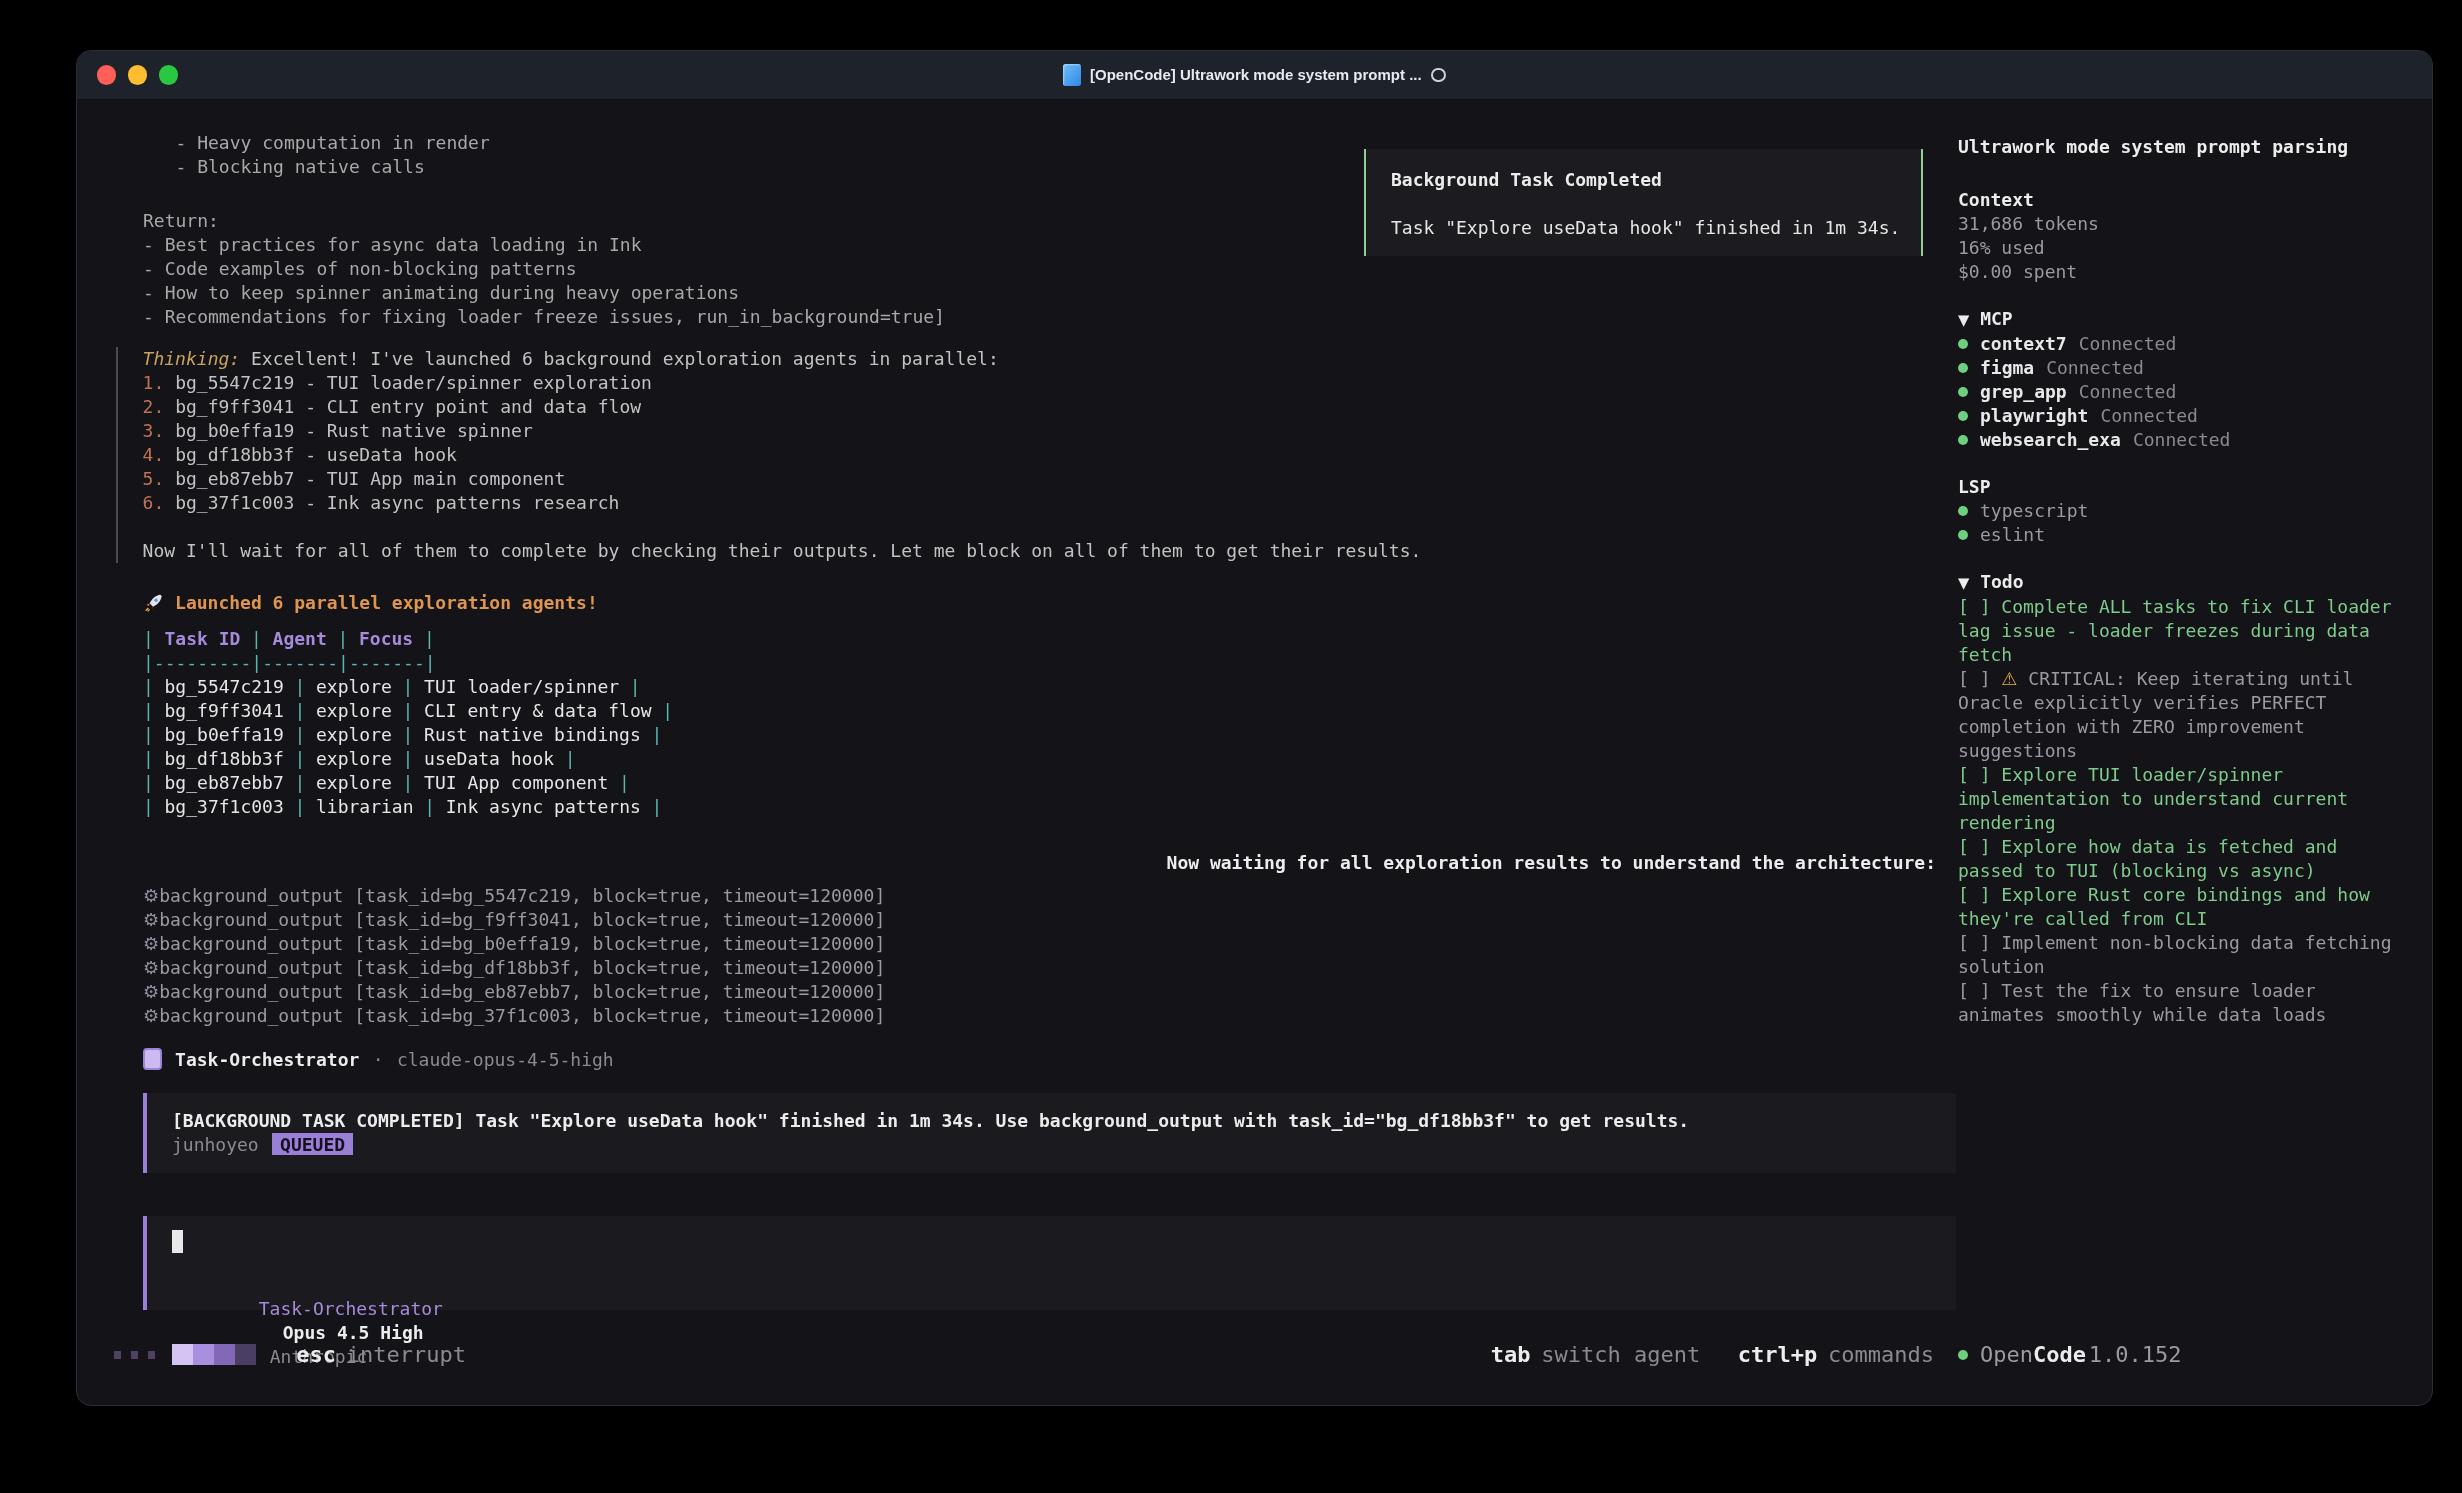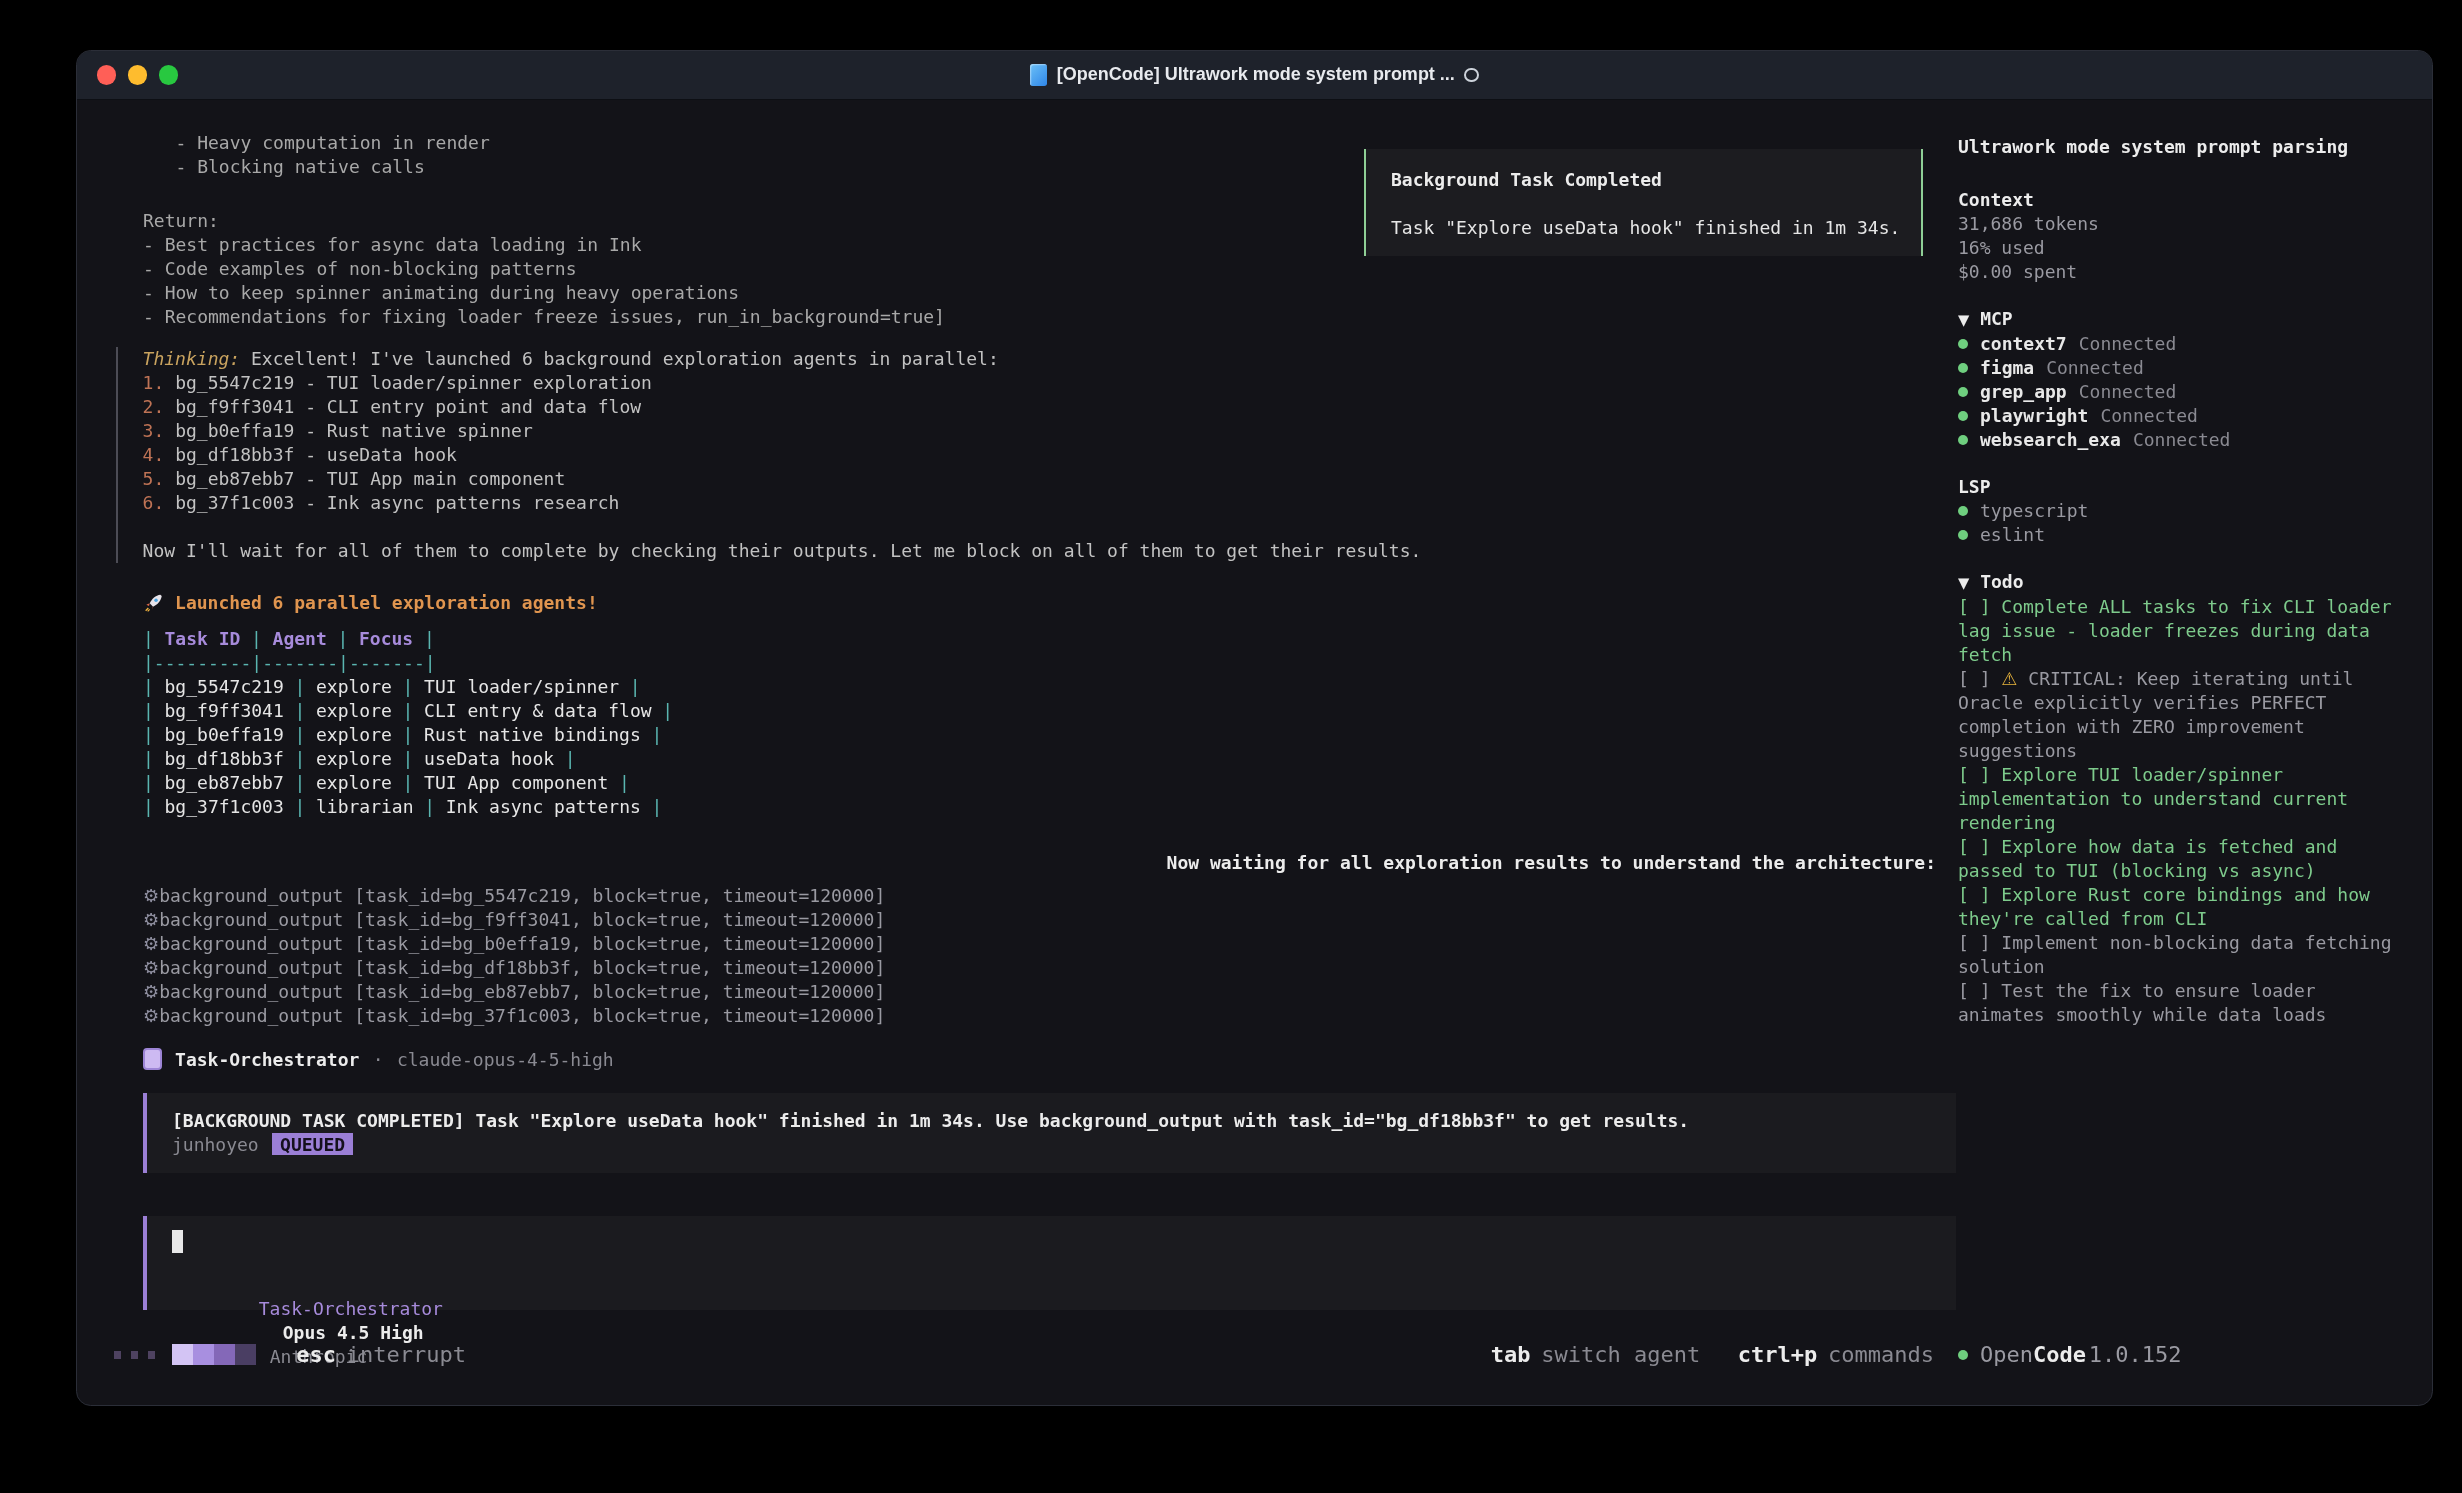--- a/index.html
+++ b/index.html
@@ -8,21 +8,21 @@
           border-radius:14.7px;border:0.7px solid #2b2e38;overflow:hidden;box-sizing:border-box;}
   
   .titlebar{height:48px;background:#1e222b;border-bottom:0.7px solid #0d0f14;position:relative;
             display:flex;align-items:center;}
   .lights{display:flex;gap:11.4px;margin-left:20px;}
   .light{width:19.4px;height:19.4px;border-radius:50%;}
   .light.red{background:#ff5f57;}
   .light.yellow{background:#febc2e;}
   .light.green{background:#28c840;}
   .titlewrap{position:absolute;left:0;right:0;display:flex;justify-content:center;align-items:center;gap:9.4px;
-             font-family:"Liberation Sans",sans-serif;font-weight:bold;font-size:18px;color:#e8eaee;}
+             font-family:"Liberation Sans",sans-serif;font-weight:bold;font-size:15px;color:#e8eaee;}
   .fileicon{width:17.4px;height:21.4px;border-radius:2.7px;background:linear-gradient(135deg,#6cc1f7 0%,#2f86e8 100%);
             box-shadow:inset 1.3px 1.3px 0 rgba(255,255,255,.35);}
   .ring{width:10.7px;height:10.7px;border:2px solid #ccd2da;border-radius:50%;}
   
   .main{position:absolute;left:66px;top:80px;width:1793px;font-size:18px;color:#a8a8a8;}
   .line{height:24px;line-height:24px;white-space:pre;}
   .gap45{height:30px;}
   .lgray{color:#c2c2c2;}
   .bold-white{color:#ececec;font-weight:bold;}
   .dim{color:#8a8a92;}

